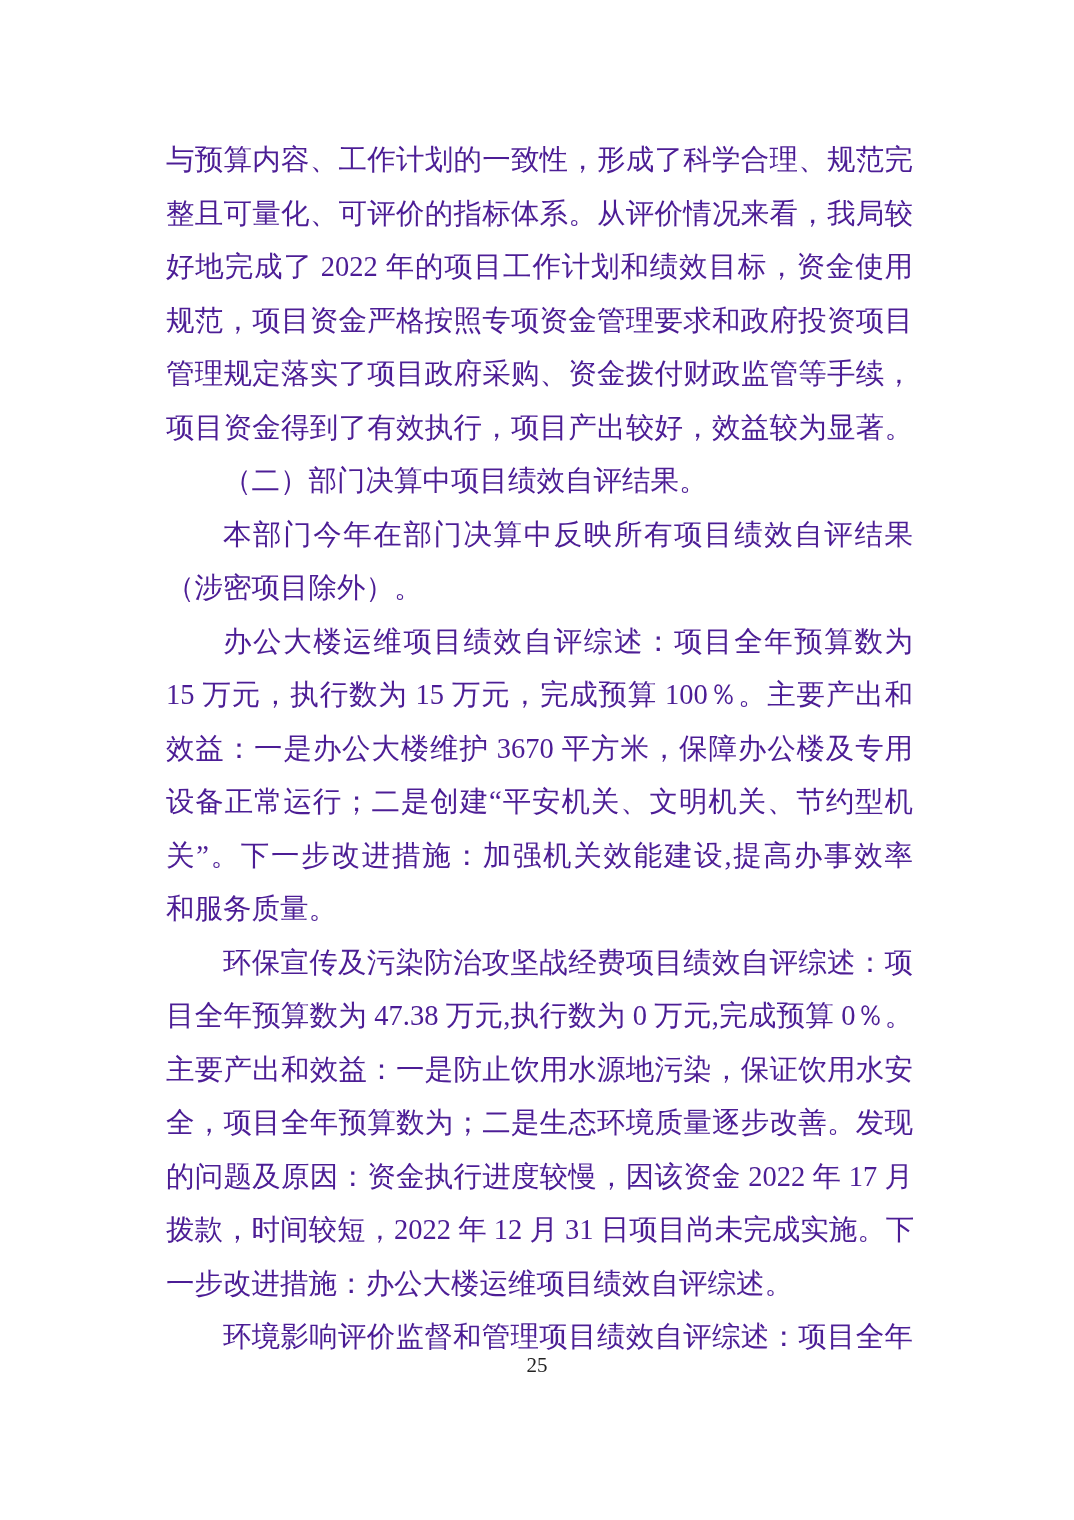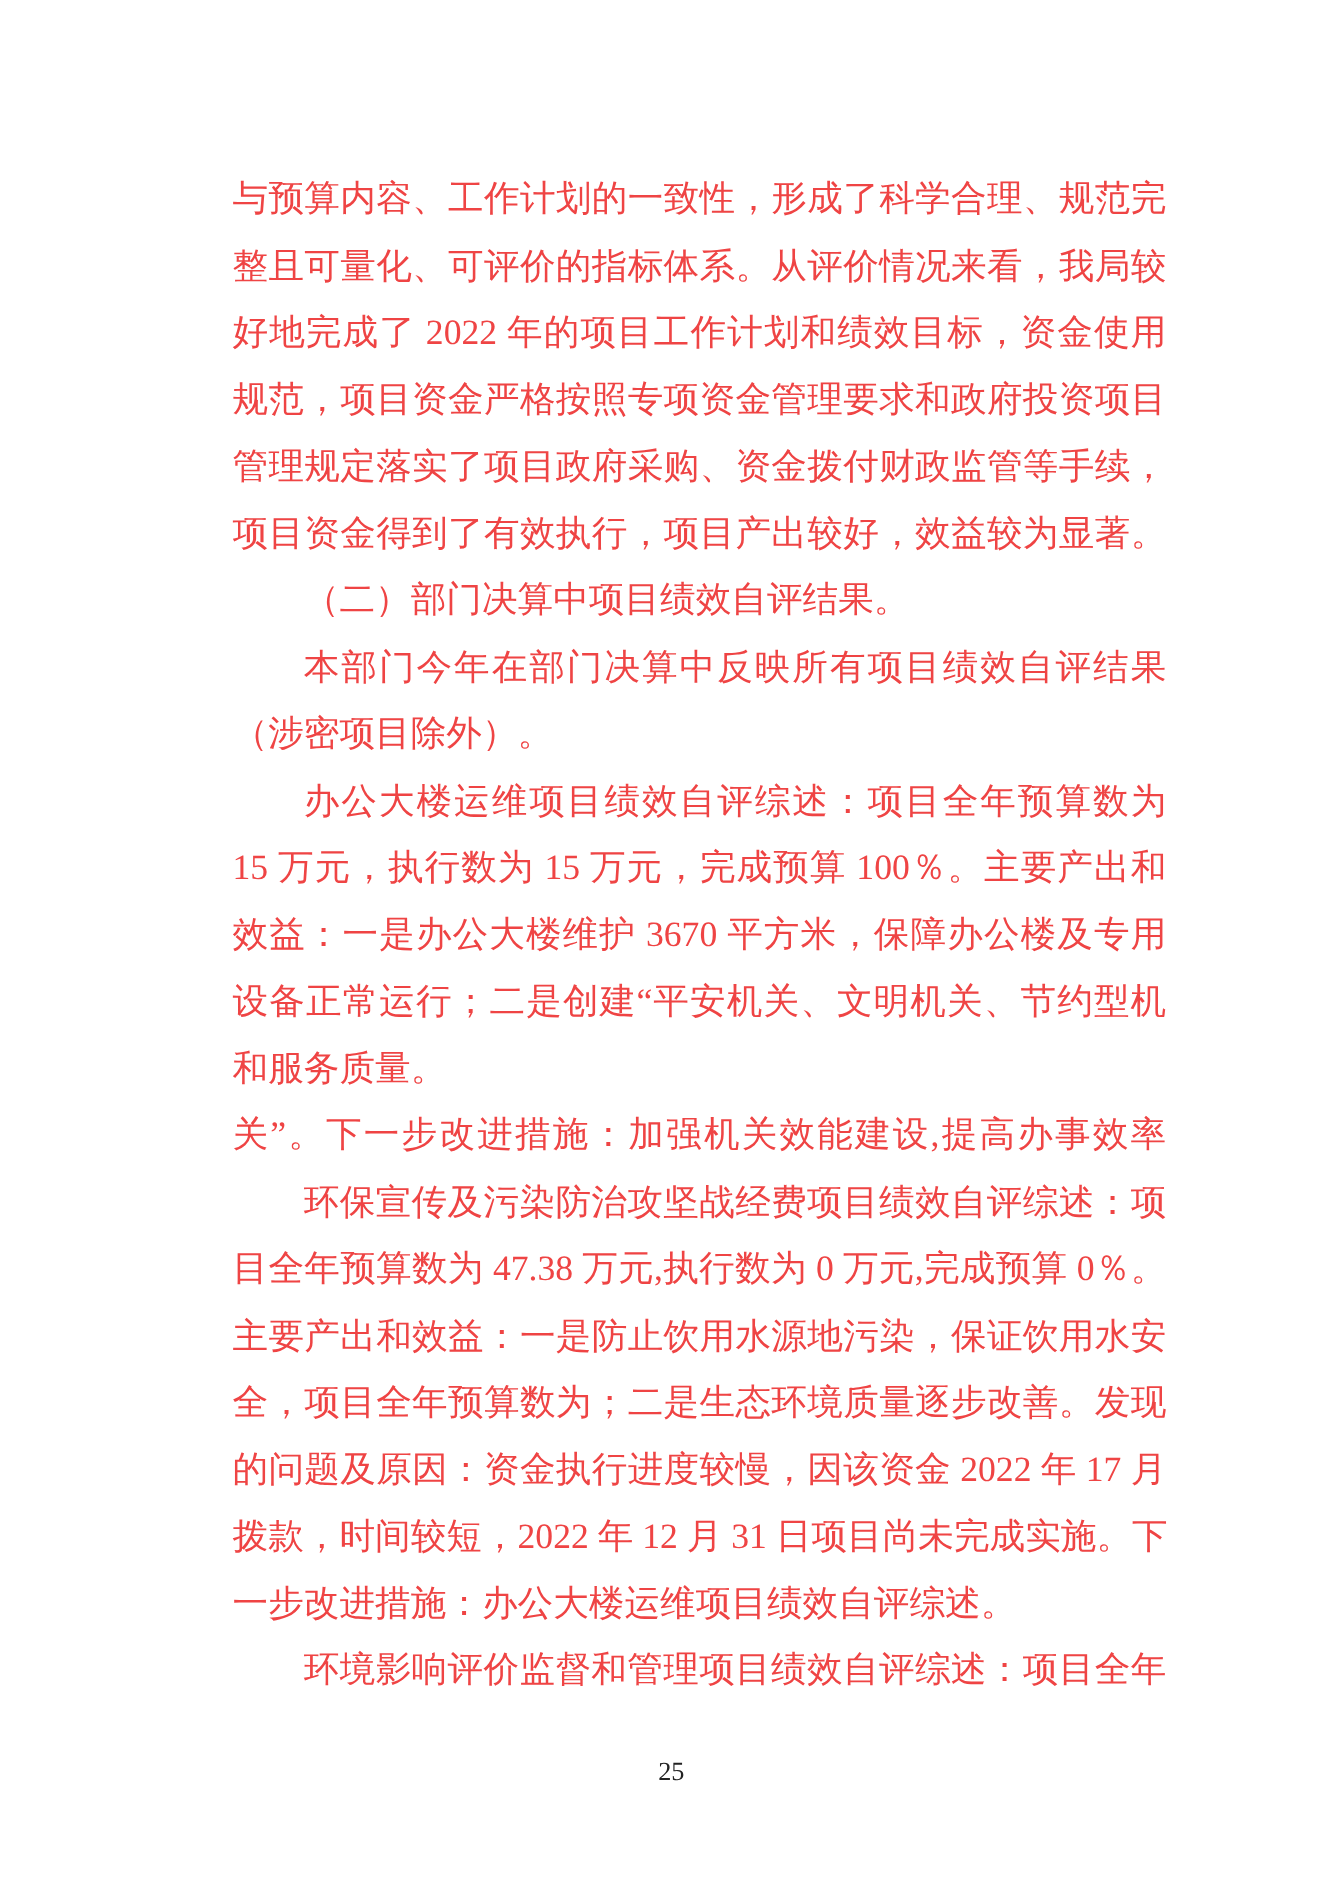--- a/index.html
+++ b/index.html
@@ -11,40 +11,39 @@
     font-family: "Liberation Serif", "DejaVu Serif", serif;
     overflow: hidden;
   }
   .doc-body {
     position: absolute;
     left: 166px;
     top: 133px;
     width: 747px;
     font-size: 28.5px;
     line-height: 53.5px;
-    color: #ef4444;
+    color: #4c1d95;
     letter-spacing: 0;
-    margin-left: 20px;
   }
   .line {
     height: 53.5px;
     overflow: hidden;
     text-align: justify;
     text-align-last: justify;
     white-space: nowrap;
   }
   .line.end {
     text-align-last: left;
   }
   .line.indent {
     text-indent: 2em;
   }
   .page-number {
     position: absolute;
-    top: 1405px;
+    top: 1353px;
     left: 0;
     width: 100%;
     text-align: center;
     font-size: 21px;
     line-height: 24px;
     color: #222222;
   }
 </style>
 </head>
 <body>
@@ -57,22 +56,22 @@
       <div class="line">规范，项目资金严格按照专项资金管理要求和政府投资项目</div>
       <div class="line">管理规定落实了项目政府采购、资金拨付财政监管等手续，</div>
       <div class="line">项目资金得到了有效执行，项目产出较好，效益较为显著。</div>
       <div class="line indent end">（二）部门决算中项目绩效自评结果。</div>
       <div class="line indent">本部门今年在部门决算中反映所有项目绩效自评结果</div>
       <div class="line end">（涉密项目除外）。</div>
       <div class="line indent">办公大楼运维项目绩效自评综述：项目全年预算数为</div>
       <div class="line">15 万元，执行数为 15 万元，完成预算 100％。主要产出和</div>
       <div class="line">效益：一是办公大楼维护 3670 平方米，保障办公楼及专用</div>
       <div class="line">设备正常运行；二是创建“平安机关、文明机关、节约型机</div>
+      <div class="line">关”。下一步改进措施：加强机关效能建设,提高办事效率</div>
       <div class="line end">和服务质量。</div>
-      <div class="line">关”。下一步改进措施：加强机关效能建设,提高办事效率</div>
       <div class="line indent">环保宣传及污染防治攻坚战经费项目绩效自评综述：项</div>
       <div class="line">目全年预算数为 47.38 万元,执行数为 0 万元,完成预算 0％。</div>
       <div class="line">主要产出和效益：一是防止饮用水源地污染，保证饮用水安</div>
       <div class="line">全，项目全年预算数为；二是生态环境质量逐步改善。发现</div>
       <div class="line">的问题及原因：资金执行进度较慢，因该资金 2022 年 17 月</div>
       <div class="line">拨款，时间较短，2022 年 12 月 31 日项目尚未完成实施。下</div>
       <div class="line end">一步改进措施：办公大楼运维项目绩效自评综述。</div>
       <div class="line indent">环境影响评价监督和管理项目绩效自评综述：项目全年</div>
     </div>
   <div class="page-number">25</div>

